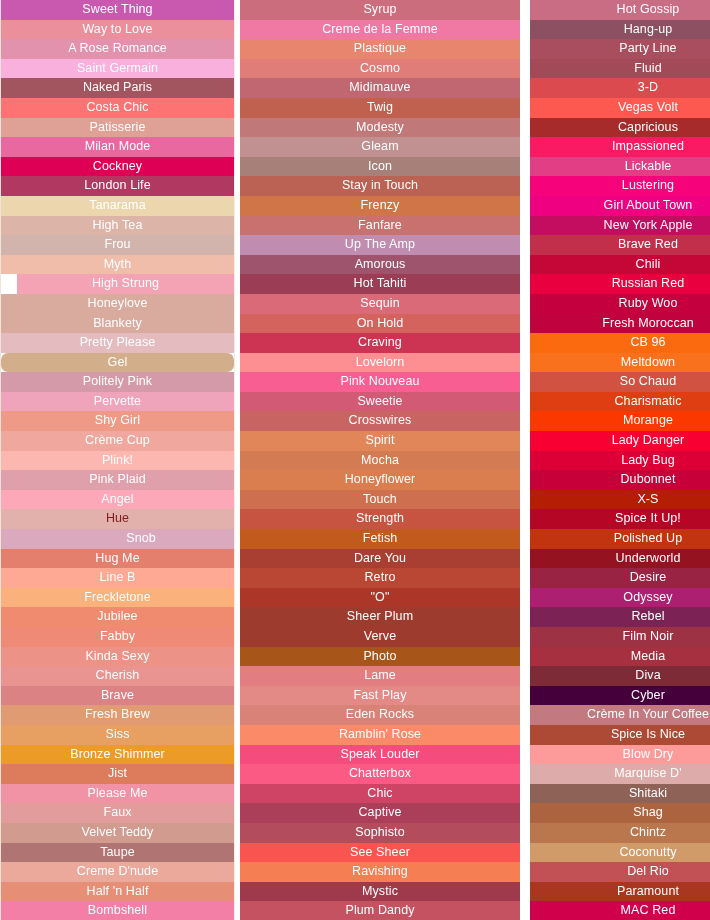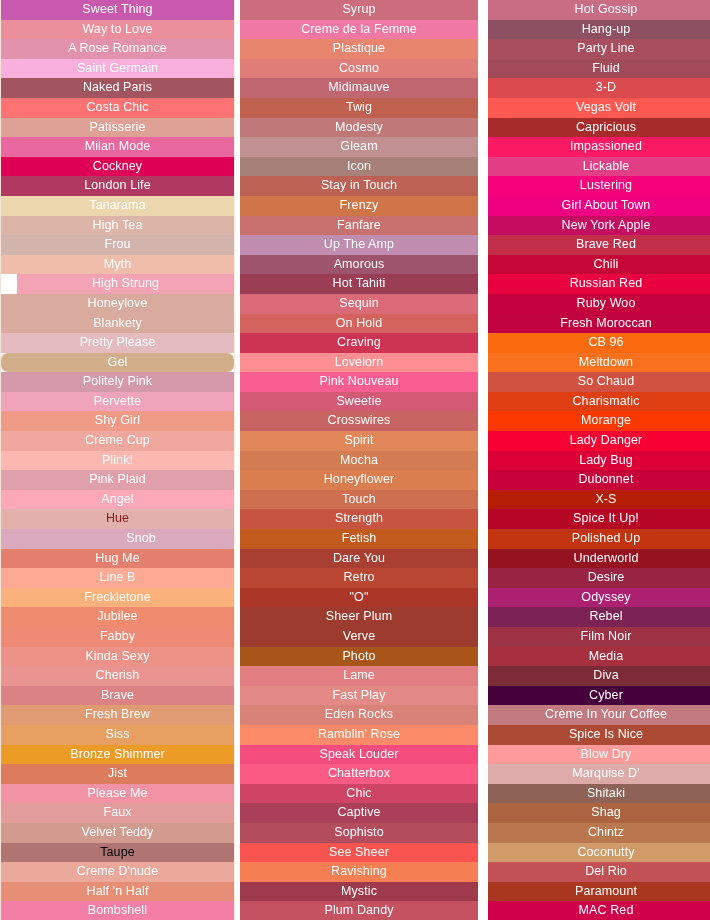--- a/index.html
+++ b/index.html
@@ -21,21 +21,21 @@
     background: #ffffff;
     align-items: flex-start;
   }
   .swatch-column {
     display: flex;
     flex-direction: column;
     flex: 0 0 auto;
     overflow: hidden;
   }
   #column-1 { width: 233px; margin-right: 5px; }
-  #column-2 { width: 238px; margin-right: 10px; }
+  #column-2 { width: 280px; margin-right: 10px; }
   #column-3 { width: 236px; }
 
   .swatch-row {
     height: 19.6px;
     line-height: 19.6px;
     text-align: center;
     color: #ffffff;
     font-size: 12.5px;
     font-family: "Liberation Sans", sans-serif;
     white-space: nowrap;
@@ -89,21 +89,21 @@
       <div class="swatch-row" title="Kinda Sexy — #ec9287" style="background-color: rgb(236, 146, 135); color: rgb(255, 255, 255);">Kinda Sexy</div>
       <div class="swatch-row" title="Cherish — #e99490" style="background-color: rgb(233, 148, 144); color: rgb(255, 255, 255);">Cherish</div>
       <div class="swatch-row" title="Brave — #da8284" style="background-color: rgb(218, 130, 132); color: rgb(255, 255, 255);">Brave</div>
       <div class="swatch-row" title="Fresh Brew — #e09b72" style="background-color: rgb(224, 155, 114); color: rgb(255, 255, 255);">Fresh Brew</div>
       <div class="swatch-row" title="Siss — #e8a062" style="background-color: rgb(232, 160, 98); color: rgb(255, 255, 255);">Siss</div>
       <div class="swatch-row" title="Bronze Shimmer — #ed9b27" style="background-color: rgb(237, 155, 39); color: rgb(255, 255, 255);">Bronze Shimmer</div>
       <div class="swatch-row" title="Jist — #dc7c5c" style="background-color: rgb(220, 124, 92); color: rgb(255, 255, 255);">Jist</div>
       <div class="swatch-row" title="Please Me — #f293a5" style="background-color: rgb(242, 147, 165); color: rgb(255, 255, 255);">Please Me</div>
       <div class="swatch-row" title="Faux — #e39c9c" style="background-color: rgb(227, 156, 156); color: rgb(255, 255, 255);">Faux</div>
       <div class="swatch-row" title="Velvet Teddy — #d29b90" style="background-color: rgb(210, 155, 144); color: rgb(255, 255, 255);">Velvet Teddy</div>
-      <div class="swatch-row" title="Taupe — #b07573" style="background-color: rgb(176, 117, 115); color: #000000;">Taupe</div>
+      <div class="swatch-row" title="Taupe — #b07573" style="background-color: rgb(176, 117, 115); color: #ffffff;">Taupe</div>
       <div class="swatch-row" title="Creme D'nude — #eaa99b" style="background-color: rgb(234, 169, 155); color: rgb(255, 255, 255);">Creme D'nude</div>
       <div class="swatch-row" title="Half 'n Half — #e68e76" style="background-color: rgb(230, 142, 118); color: rgb(255, 255, 255);">Half 'n Half</div>
       <div class="swatch-row" title="Bombshell — #f47fa6" style="background-color: rgb(244, 127, 166); color: rgb(255, 255, 255);">Bombshell</div>
     </div>
   <div class="swatch-column" id="column-2">
       <div class="swatch-row" title="Syrup — #cc6d7e" style="background-color: rgb(204, 109, 126); color: rgb(255, 255, 255);">Syrup</div>
       <div class="swatch-row" title="Creme de la Femme — #ef79a2" style="background-color: rgb(239, 121, 162); color: rgb(255, 255, 255);">Creme de la Femme</div>
       <div class="swatch-row" title="Plastique — #e8856f" style="background-color: rgb(232, 133, 111); color: rgb(255, 255, 255);">Plastique</div>
       <div class="swatch-row" title="Cosmo — #e07d79" style="background-color: rgb(224, 125, 121); color: rgb(255, 255, 255);">Cosmo</div>
       <div class="swatch-row" title="Midimauve — #c16772" style="background-color: rgb(193, 103, 114); color: rgb(255, 255, 255);">Midimauve</div>

